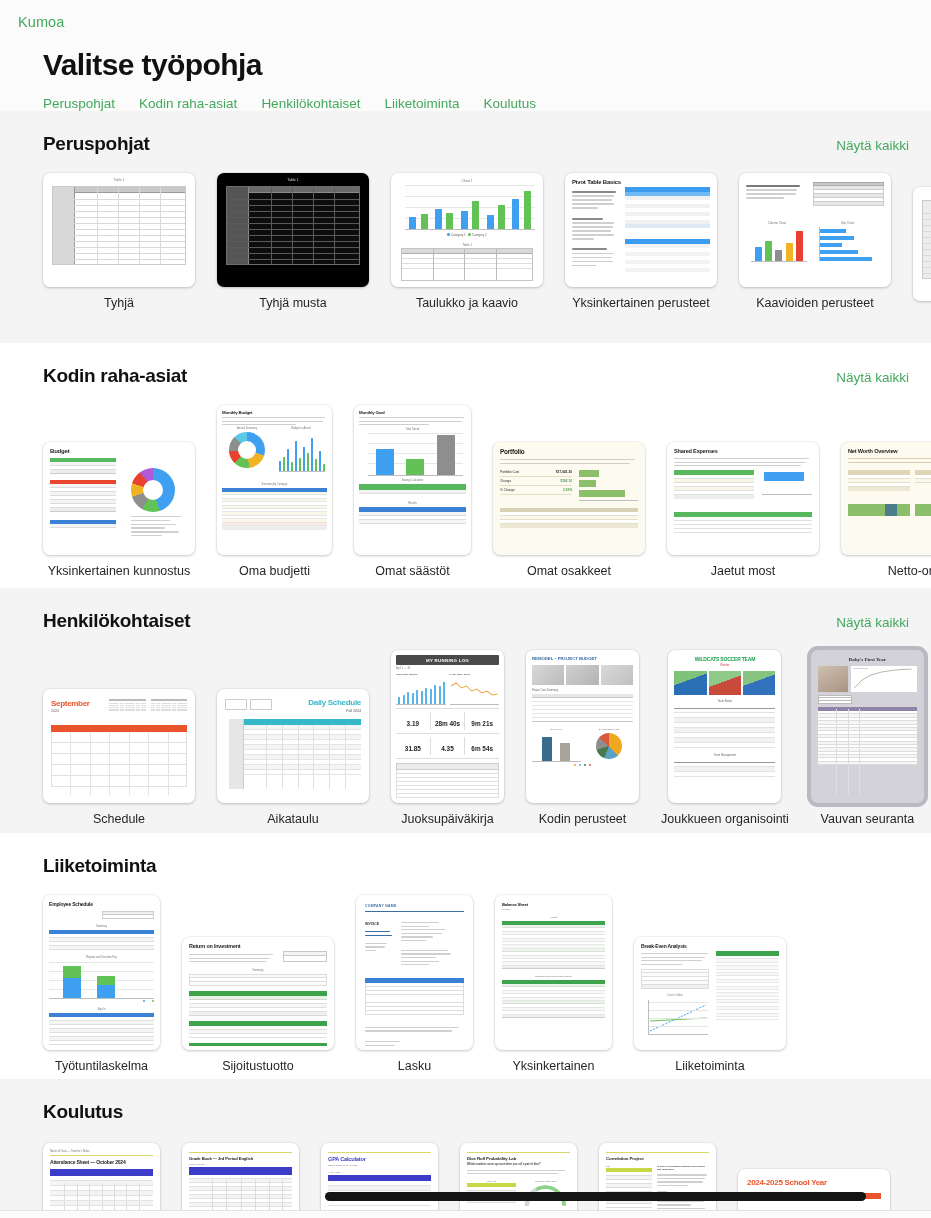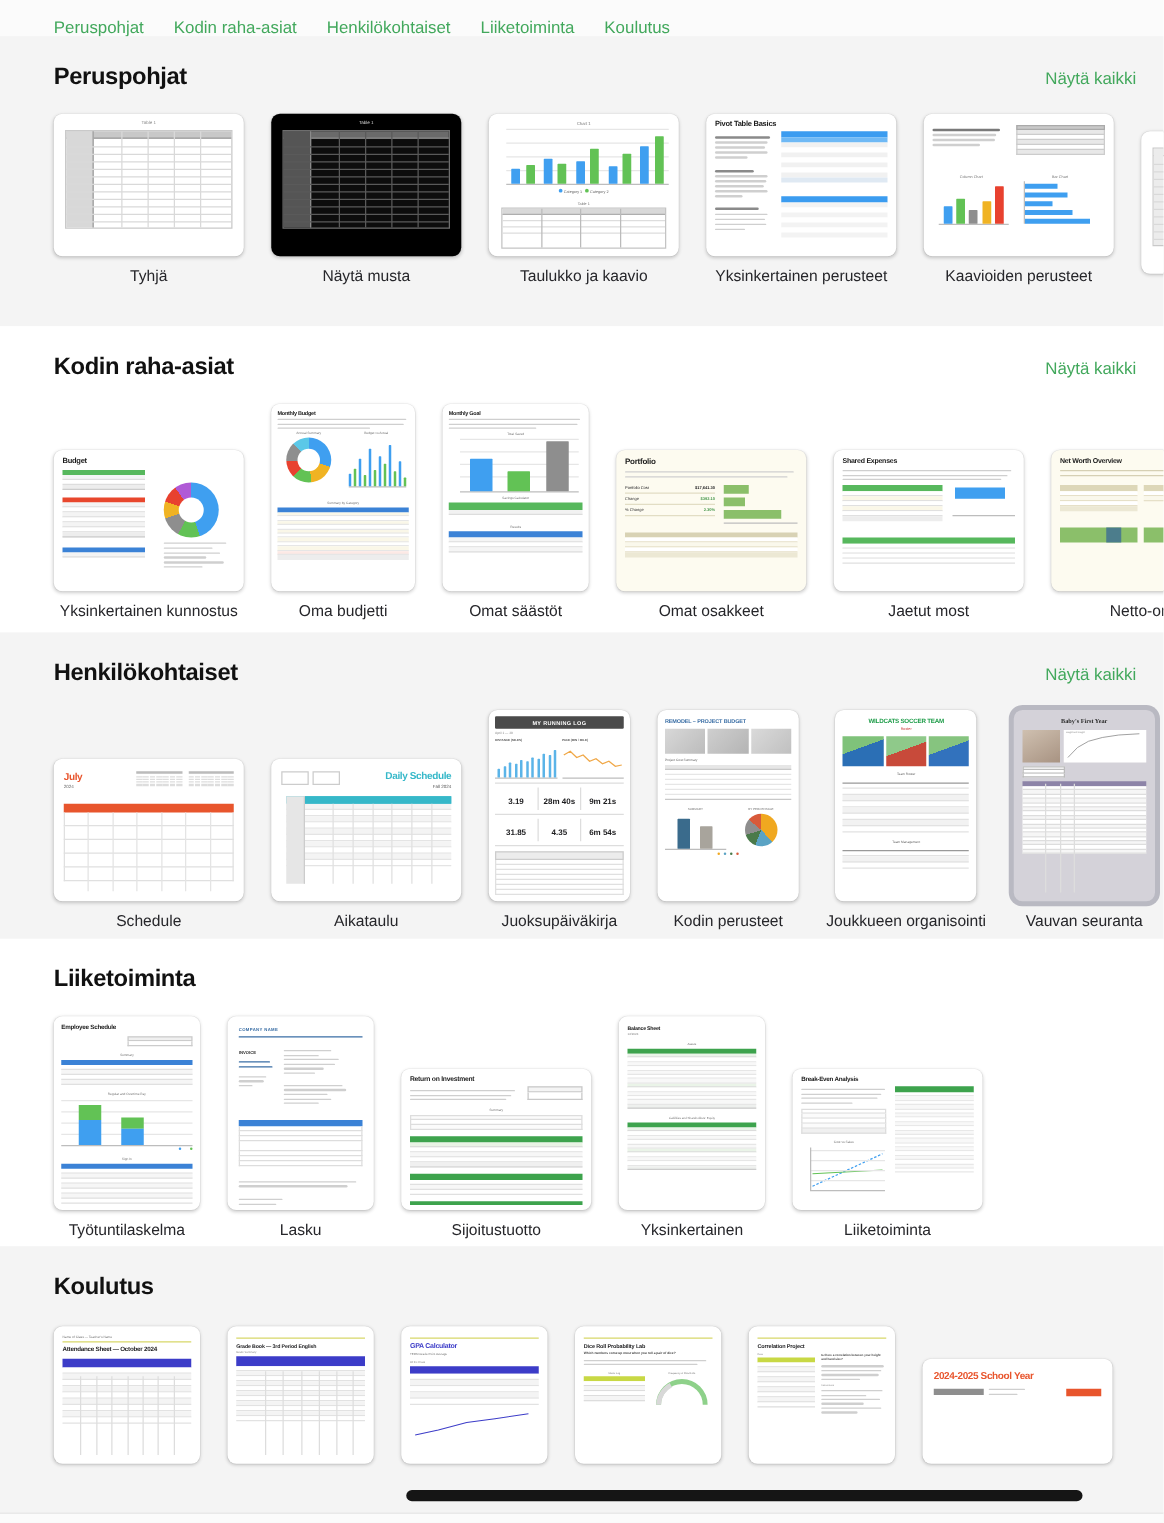--- a/index.html
+++ b/index.html
@@ -67,21 +67,25 @@
 
   
   .hscroll { position:absolute; left:325px; bottom:17px; width:541px; height:9px; background:#151515; border-radius:5px; }
   .bottom-cut { position:absolute; left:0; right:0; bottom:0; height:8px; background:#fbfbfb; border-top:1px solid #e3e3e3; }
 </style>
 </head>
 <body>
 
 <div class="window">
 
-
+  <div class="topbar">
+    <span class="cancel-link">Kumoa</span>
+  </div>
+
+  <div class="page-title">Valitse työpohja</div>
 
   <div class="tabbar">
     <span class="tab">Peruspohjat</span>
     <span class="tab">Kodin raha-asiat</span>
     <span class="tab">Henkilökohtaiset</span>
     <span class="tab">Liiketoiminta</span>
     <span class="tab">Koulutus</span>
   </div>
 
   <div class="section alt" style="height:232px;">
@@ -133,21 +137,21 @@
               <div class="rl" style="top:54px"></div>
               <div class="rl" style="top:60px"></div>
             <div class="rl" style="top:66px"></div>
               <div class="rl" style="top:72px"></div>
             <div class="cl" style="left:33%"></div>
               <div class="cl" style="left:49%"></div>
             <div class="cl" style="left:65%"></div>
               <div class="cl" style="left:81%"></div>
           </div>
         </div>
-        <div class="cell-label">Näytä musta</div>
+        <div class="cell-label">Tyhjä musta</div>
       </div>
 
       <div class="cellwrap">
         <div class="thumb" style="width:152px;height:114px;">
           <div class="pad">
             <div style="text-align:center;font-size:3.4px;color:#777;">Chart 1</div>
             <div style="position:absolute;left:14px;right:8px;top:12px;height:44px;">
               <div class="gl" style="top:0"></div>
                 <div class="gl" style="top:11px"></div>
               <div class="gl" style="top:22px"></div>
@@ -554,21 +558,21 @@
     <div class="sec-head">
       <span class="sec-title">Henkilökohtaiset</span>
       <span class="see-all">Näytä kaikki</span>
     </div>
     <div class="row">
 
       <div class="cellwrap">
         <div class="thumb" style="width:152px;height:114px;">
           <div class="pad">
             <div style="position:absolute;left:8px;top:10px;">
-              <div style="font-size:8px;font-weight:bold;color:#e8552d;letter-spacing:-.3px">July</div>
+              <div style="font-size:8px;font-weight:bold;color:#e8552d;letter-spacing:-.3px">September</div>
               <div style="font-size:3.6px;color:#666;margin-top:1px">2024</div>
             </div>
             <div style="position:absolute;right:8px;top:10px;width:78px;display:flex;gap:5px;">
               <div style="flex:1">
                   <div style="height:1.6px;background:#bbb;margin-bottom:2px"></div>
                 <div style="display:grid;grid-template-columns:repeat(7,1fr);gap:.8px">
                   <span style="height:1.4px;background:#ddd"></span>
                     <span style="height:1.4px;background:#ddd"></span>
                     <span style="height:1.4px;background:#ddd"></span>
                     <span style="height:1.4px;background:#ddd"></span>
@@ -936,20 +940,59 @@
               <div style="height:4px;border-bottom:.5px solid #e0e0e0"></div>
               <div style="height:4px;background:#f6f6f6;border-bottom:.5px solid #e0e0e0"></div>
               <div style="height:4px;border-bottom:.5px solid #e0e0e0"></div>
             </div>
           </div>
         </div>
         <div class="cell-label">Työtuntilaskelma</div>
       </div>
 
       <div class="cellwrap">
+        <div class="thumb" style="width:152px;height:113px;">
+          <div class="pad">
+            <div class="t-title" style="font-size:5.4px;">Return on Investment</div>
+            <div class="lines" style="position:absolute;left:7px;width:86px;top:17px;">
+              <div style="width:98%;height:1.2px"></div>
+                <div style="width:94%;height:1.2px"></div>
+                <div style="width:90%;height:1.2px"></div>
+            </div>
+            <div style="position:absolute;right:7px;top:14px;width:44px;">
+              <div style="height:5px;border:.5px solid #c8c8c8;background:#f4f4f4"></div>
+              <div style="height:6px;border:.5px solid #c8c8c8;border-top:none;background:#fff"></div>
+            </div>
+            <div style="position:absolute;left:7px;right:7px;top:32px;text-align:center;font-size:2.6px;color:#777">Summary</div>
+            <div style="position:absolute;left:7px;right:7px;top:37px;">
+              <div style="height:4px;border:.5px solid #ddd;background:#fbfbfb"></div>
+              <div style="height:4px;border:.5px solid #ddd;border-top:none;background:#fff"></div>
+              <div style="height:4px;border:.5px solid #ddd;border-top:none;background:#fbfbfb"></div>
+            </div>
+            <div style="position:absolute;left:7px;right:7px;top:54px;">
+              <div style="height:5px;background:#3da34d"></div>
+              <div style="height:4px;background:#e9f3e5;border-bottom:.5px solid #d6d6d6"></div>
+              <div style="height:4px;background:#fff;border-bottom:.5px solid #e0e0e0"></div>
+              <div style="height:4px;background:#f7f7f7;border-bottom:.5px solid #e0e0e0"></div>
+              <div style="height:4px;background:#fff;border-bottom:.5px solid #e0e0e0"></div>
+              <div style="height:4px;background:#f0f0f0;border-bottom:.5px solid #d6d6d6"></div>
+            </div>
+            <div style="position:absolute;left:7px;right:7px;top:84px;">
+              <div style="height:5px;background:#3da34d"></div>
+              <div style="height:4px;background:#fff;border-bottom:.5px solid #e0e0e0"></div>
+              <div style="height:4px;background:#f7f7f7;border-bottom:.5px solid #e0e0e0"></div>
+              <div style="height:4px;background:#fff;border-bottom:.5px solid #e0e0e0"></div>
+            </div>
+            <div style="position:absolute;left:7px;right:7px;bottom:4px;height:3px;background:#3da34d"></div>
+          </div>
+        </div>
+        <div class="cell-label">Sijoitustuotto</div>
+      </div>
+
+      <div class="cellwrap">
         <div class="thumb" style="width:117px;height:155px;">
           <div class="pad" style="padding:9px;">
             <div style="font-size:3.4px;font-weight:bold;color:#3a6ea5;letter-spacing:.3px;border-bottom:.8px solid #3a6ea5;padding-bottom:3px">COMPANY NAME</div>
             <div style="display:flex;gap:8px;margin-top:10px;">
               <div style="width:28px">
                 <div style="font-size:3.4px;font-weight:bold;color:#333">INVOICE</div>
                 <div class="lines" style="margin-top:5px">
                   <div style="width:90%;height:1.2px;background:#3a6ea5"></div>
                   <div style="width:95%;height:1.2px;background:#3a6ea5"></div>
                 </div>
@@ -987,59 +1030,20 @@
             <div class="lines" style="margin-top:12px">
               <div style="width:95%;height:1.2px"></div>
                 <div style="width:88%;height:1.2px"></div>
               <div style="height:5px;background:transparent"></div>
               <div style="width:35%;height:1.2px"></div>
                 <div style="width:30%;height:1.2px"></div>
             </div>
           </div>
         </div>
         <div class="cell-label">Lasku</div>
-      </div>
-
-      <div class="cellwrap">
-        <div class="thumb" style="width:152px;height:113px;">
-          <div class="pad">
-            <div class="t-title" style="font-size:5.4px;">Return on Investment</div>
-            <div class="lines" style="position:absolute;left:7px;width:86px;top:17px;">
-              <div style="width:98%;height:1.2px"></div>
-                <div style="width:94%;height:1.2px"></div>
-                <div style="width:90%;height:1.2px"></div>
-            </div>
-            <div style="position:absolute;right:7px;top:14px;width:44px;">
-              <div style="height:5px;border:.5px solid #c8c8c8;background:#f4f4f4"></div>
-              <div style="height:6px;border:.5px solid #c8c8c8;border-top:none;background:#fff"></div>
-            </div>
-            <div style="position:absolute;left:7px;right:7px;top:32px;text-align:center;font-size:2.6px;color:#777">Summary</div>
-            <div style="position:absolute;left:7px;right:7px;top:37px;">
-              <div style="height:4px;border:.5px solid #ddd;background:#fbfbfb"></div>
-              <div style="height:4px;border:.5px solid #ddd;border-top:none;background:#fff"></div>
-              <div style="height:4px;border:.5px solid #ddd;border-top:none;background:#fbfbfb"></div>
-            </div>
-            <div style="position:absolute;left:7px;right:7px;top:54px;">
-              <div style="height:5px;background:#3da34d"></div>
-              <div style="height:4px;background:#e9f3e5;border-bottom:.5px solid #d6d6d6"></div>
-              <div style="height:4px;background:#fff;border-bottom:.5px solid #e0e0e0"></div>
-              <div style="height:4px;background:#f7f7f7;border-bottom:.5px solid #e0e0e0"></div>
-              <div style="height:4px;background:#fff;border-bottom:.5px solid #e0e0e0"></div>
-              <div style="height:4px;background:#f0f0f0;border-bottom:.5px solid #d6d6d6"></div>
-            </div>
-            <div style="position:absolute;left:7px;right:7px;top:84px;">
-              <div style="height:5px;background:#3da34d"></div>
-              <div style="height:4px;background:#fff;border-bottom:.5px solid #e0e0e0"></div>
-              <div style="height:4px;background:#f7f7f7;border-bottom:.5px solid #e0e0e0"></div>
-              <div style="height:4px;background:#fff;border-bottom:.5px solid #e0e0e0"></div>
-            </div>
-            <div style="position:absolute;left:7px;right:7px;bottom:4px;height:3px;background:#3da34d"></div>
-          </div>
-        </div>
-        <div class="cell-label">Sijoitustuotto</div>
       </div>
 
       <div class="cellwrap">
         <div class="thumb" style="width:117px;height:155px;">
           <div class="pad" style="padding:7px;">
             <div class="t-title" style="font-size:4.2px;">Balance Sheet</div>
             <div style="font-size:2.4px;color:#888;margin-top:1px">12/2024</div>
             <div style="font-size:2.4px;color:#777;text-align:center;margin-top:5px">Assets</div>
             <div style="margin-top:2px;">
               <div style="height:4px;background:#3da34d"></div>

